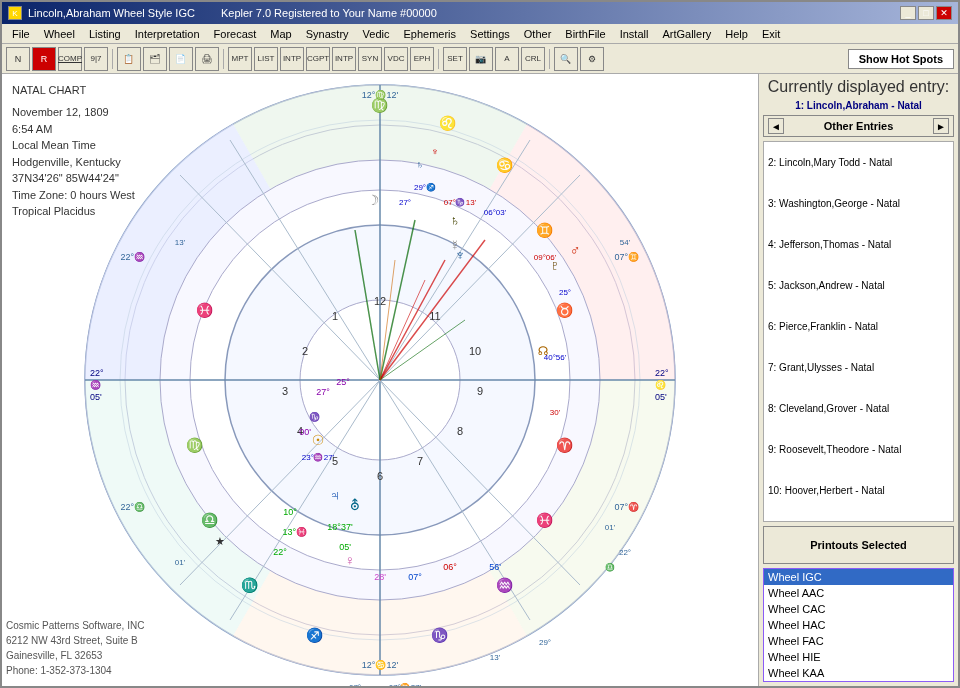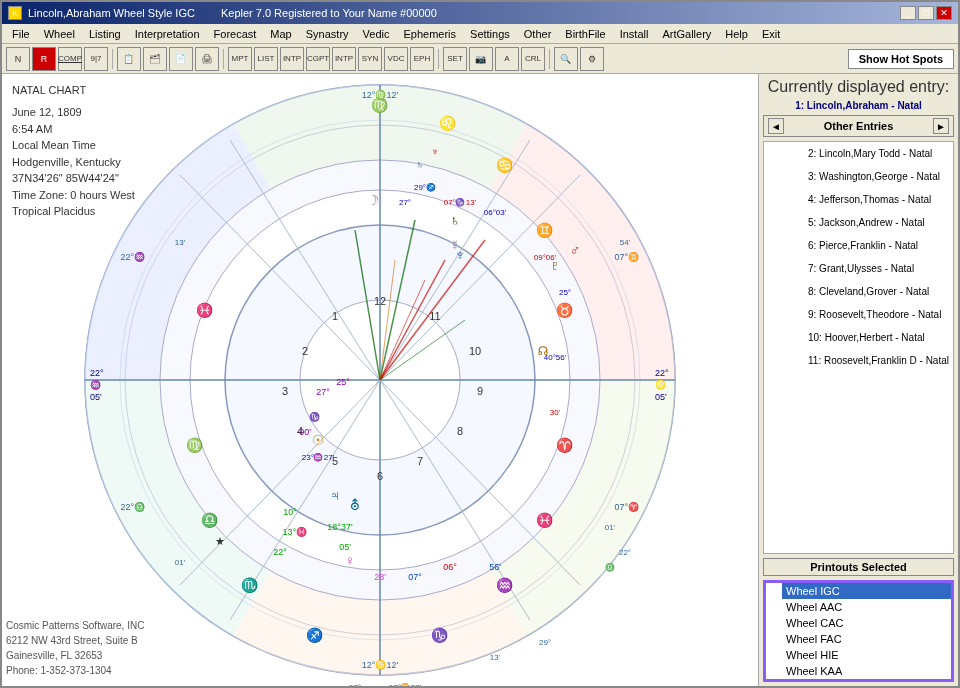--- a/index.html
+++ b/index.html
@@ -161,40 +161,38 @@
     }
 
     .entries-list {
       flex: 1;
       overflow-y: auto;
       background: white;
       border: 1px solid #aaa;
       font-size: 10px;
     }
     .entry-item {
-      padding: 6px 4px;
+      padding: 15px 4px;
       cursor: pointer;
       white-space: nowrap;
       overflow: hidden;
       text-overflow: ellipsis;
-      margin-left: 40px;
     }
 
     .printouts-label {
       font-size: 11px;
       font-weight: bold;
       text-align: center;
       background: #ece9d8;
       border: 1px solid #888;
-      padding: 2px;
+      padding: 12px;
     }
     .printouts-list {
       background: white;
-      border: 3px solid #8b5cf6;
-      padding-left: 16px;
+      border: 1px solid #8b5cf6;
     }
     .printout-item {
       padding: 2px 4px;
       font-size: 11px;
       cursor: pointer;
     }
     .printout-item.selected { background: #316ac5; color: white; }
 
     .sidebar-bottom {
       display: flex;
@@ -278,21 +276,21 @@
     <button class="hotspot-btn">Show Hot Spots</button>
   </div>
 
   <div class="main-content">
 
     <div class="chart-area">
 
       <div class="chart-info">
         <div class="chart-type">NATAL CHART</div>
         <div class="chart-details">
-          <div>June 12, 1809</div>
+          <div>November 12, 1809</div>
           <div>6:54 AM</div>
           <div>Local Mean Time</div>
           <div>Hodgenville, Kentucky</div>
           <div>37N34'26"  85W44'24"</div>
           <div>Time Zone: 0 hours West</div>
           <div>Tropical Placidus</div>
         </div>
       </div>
 
       <div class="wheel-container">
@@ -481,20 +479,21 @@
         <div class="entry-item">10: Hoover,Herbert - Natal</div>
         <div class="entry-item">11: Roosevelt,Franklin D - Natal</div>
       </div>
 
       <div class="printouts-label">Printouts Selected</div>
 
       <div class="printouts-list">
         <div class="printout-item selected">Wheel IGC</div>
         <div class="printout-item">Wheel AAC</div>
         <div class="printout-item">Wheel CAC</div>
+        <div class="printout-item">Wheel HAC</div>
         <div class="printout-item">Wheel FAC</div>
         <div class="printout-item">Wheel HIE</div>
         <div class="printout-item">Wheel KAA</div>
       </div>
 
     </div>
   </div>
 </div>
 
 </body></html>

